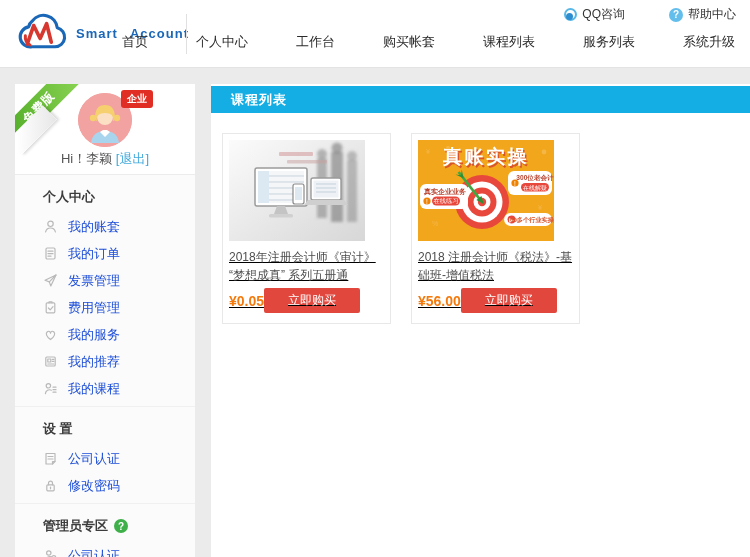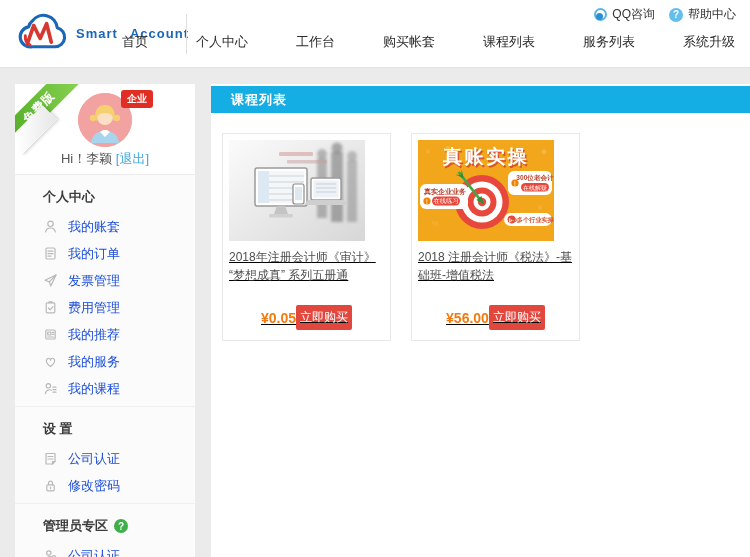--- a/index.html
+++ b/index.html
@@ -7,21 +7,21 @@
   body { font-family:"Liberation Sans","DejaVu Sans",sans-serif; background:#ebebeb; position:relative; }
 
   
   .header { position:absolute; top:0; left:0; width:750px; height:68px; background:#fff; border-bottom:1px solid #e3e3e3; z-index:5; }
   .logo { position:absolute; left:14px; top:8px; display:flex; align-items:center; cursor:pointer; }
   .logo-text { margin-left:6px; }
   .brand-cn { font-size:20px; font-weight:bold; color:#1a67b8; letter-spacing:7px; line-height:24px; white-space:nowrap; }
   .brand-en { font-size:13px; font-weight:bold; color:#1a67b8; letter-spacing:1px; word-spacing:8px; line-height:16px; }
   .logo-divider { position:absolute; left:186px; top:14px; width:1px; height:40px; background:#e0e0e0; }
   .phone { position:absolute; left:196px; top:36px; font-size:13px; color:#3ca6d8; }
-  .quick { position:absolute; right:14px; top:6px; display:flex; gap:14px; align-items:center; }
+  .quick { position:absolute; right:14px; top:6px; display:flex; gap:44px; align-items:center; }
   .quick a { display:flex; align-items:center; gap:5px; font-size:12px; color:#333; text-decoration:none; cursor:pointer; }
   .qq-ring { width:13px; height:13px; border-radius:50%; border:2px solid #58b7e6; position:relative; display:inline-block; }
   .qq-ring::after { content:""; position:absolute; left:0px; top:3px; width:7px; height:7px; border-radius:50%; background:#2e8fd0; }
   .help-dot { width:14px; height:14px; border-radius:50%; background:#63beec; color:#fff; font-size:10px; font-weight:bold; display:inline-flex; align-items:center; justify-content:center; }
   .nav { position:absolute; right:10px; top:31px; display:flex; gap:14px; }
   .nav a { font-size:13px; color:#2b2b2b; text-decoration:none; padding:2px 5px; cursor:pointer; white-space:nowrap;margin-left:24px; }
 
   
   .sidebar { position:absolute; left:15px; top:84px; width:180px; bottom:0; background:#fff; }
   .profile { position:relative; height:90px; overflow:hidden; text-align:center; background:#fff; }
@@ -40,23 +40,23 @@
   .m-item svg { margin-right:10px; flex:none; }
   .mi { stroke:#b9b9b9; fill:none; stroke-width:1.2; stroke-linecap:round; stroke-linejoin:round; }
 
   
   .main { position:absolute; left:211px; top:84px; right:0; bottom:0; background:#fff; }
   .panel-bar { margin-top:2px; height:27px; line-height:27px; background:#15aee4; color:#fff; font-size:13px; font-weight:bold; padding-left:20px; letter-spacing:1px; }
   .cards { display:flex; gap:20px; padding:20px 0 0 11px; }
   .card { width:169px; background:#fff; border:1px solid #e8e8e8; padding:6px 6px 10px; cursor:pointer;text-decoration:underline; }
   .card-img { width:136px; height:101px; display:block; }
   .card-title { margin-top:7px; font-size:12px; line-height:18px; height:37px; overflow:hidden; color:#4d4d4d; word-break:break-all; }
-  .card-foot { display:flex; justify-content:center; align-items:center; margin-top:20px; }
+  .card-foot { display:flex; justify-content:flex-start; align-items:center; margin-top:3px; }
   .price { color:#f57a0d; font-weight:bold; font-size:14px; }
-  .buy-btn { background:#e2473e; color:#fff; border:none; font-size:12px; padding:4px 4px; border-radius:2px; cursor:pointer; font-family:inherit; }
+  .buy-btn { background:#e2473e; color:#fff; border:none; font-size:12px; padding:4px 24px; border-radius:2px; cursor:pointer; font-family:inherit; }
 </style>
 </head>
 <body>
 
 <div class="stage">
 
   <div class="header">
     <div class="logo">
       <span>
         <svg width="56" height="48" viewBox="0 0 60 52">
@@ -152,34 +152,34 @@
                 <rect x="3.2" y="2.8" width="8.6" height="10" rx="1"></rect>
                 <path d="M6 2.8 v-1 h3 v1"></path>
                 <path d="M5.4 8 l1.8 1.8 l2.8-3.2"></path>
               </g>
             </svg>
           <span>费用管理</span>
         </div>
         <div class="m-item">
           <svg width="15" height="15" viewBox="0 0 15 15">
               <g class="mi">
+                <path d="M7.5 12.6 C3.2 9.4 2.4 6.4 4.3 4.8 C5.8 3.6 7.5 4.6 7.5 6.2 C7.5 4.6 9.2 3.6 10.7 4.8 C12.6 6.4 11.8 9.4 7.5 12.6 Z"></path>
+              </g>
+            </svg>
+          <span>我的服务</span>
+        </div>
+        <div class="m-item">
+          <svg width="15" height="15" viewBox="0 0 15 15">
+              <g class="mi">
                 <rect x="2.8" y="3" width="9.4" height="9" rx="1"></rect>
                 <rect x="4.8" y="5" width="3" height="3"></rect>
                 <path d="M9.3 5.4 h1.6 M9.3 7.4 h1.6 M4.8 10 h6"></path>
               </g>
             </svg>
           <span>我的推荐</span>
-        </div>
-        <div class="m-item">
-          <svg width="15" height="15" viewBox="0 0 15 15">
-              <g class="mi">
-                <path d="M7.5 12.6 C3.2 9.4 2.4 6.4 4.3 4.8 C5.8 3.6 7.5 4.6 7.5 6.2 C7.5 4.6 9.2 3.6 10.7 4.8 C12.6 6.4 11.8 9.4 7.5 12.6 Z"></path>
-              </g>
-            </svg>
-          <span>我的服务</span>
         </div>
         <div class="m-item">
           <svg width="15" height="15" viewBox="0 0 15 15">
               <g class="mi">
                 <circle cx="5.4" cy="4.8" r="2.2"></circle>
                 <path d="M2.4 12.6 a4.2 4.2 0 0 1 6-3.4"></path>
                 <path d="M10 6.2 h3 M10 8.7 h3 M10 11.2 h3"></path>
               </g>
             </svg>
           <span>我的课程</span>

